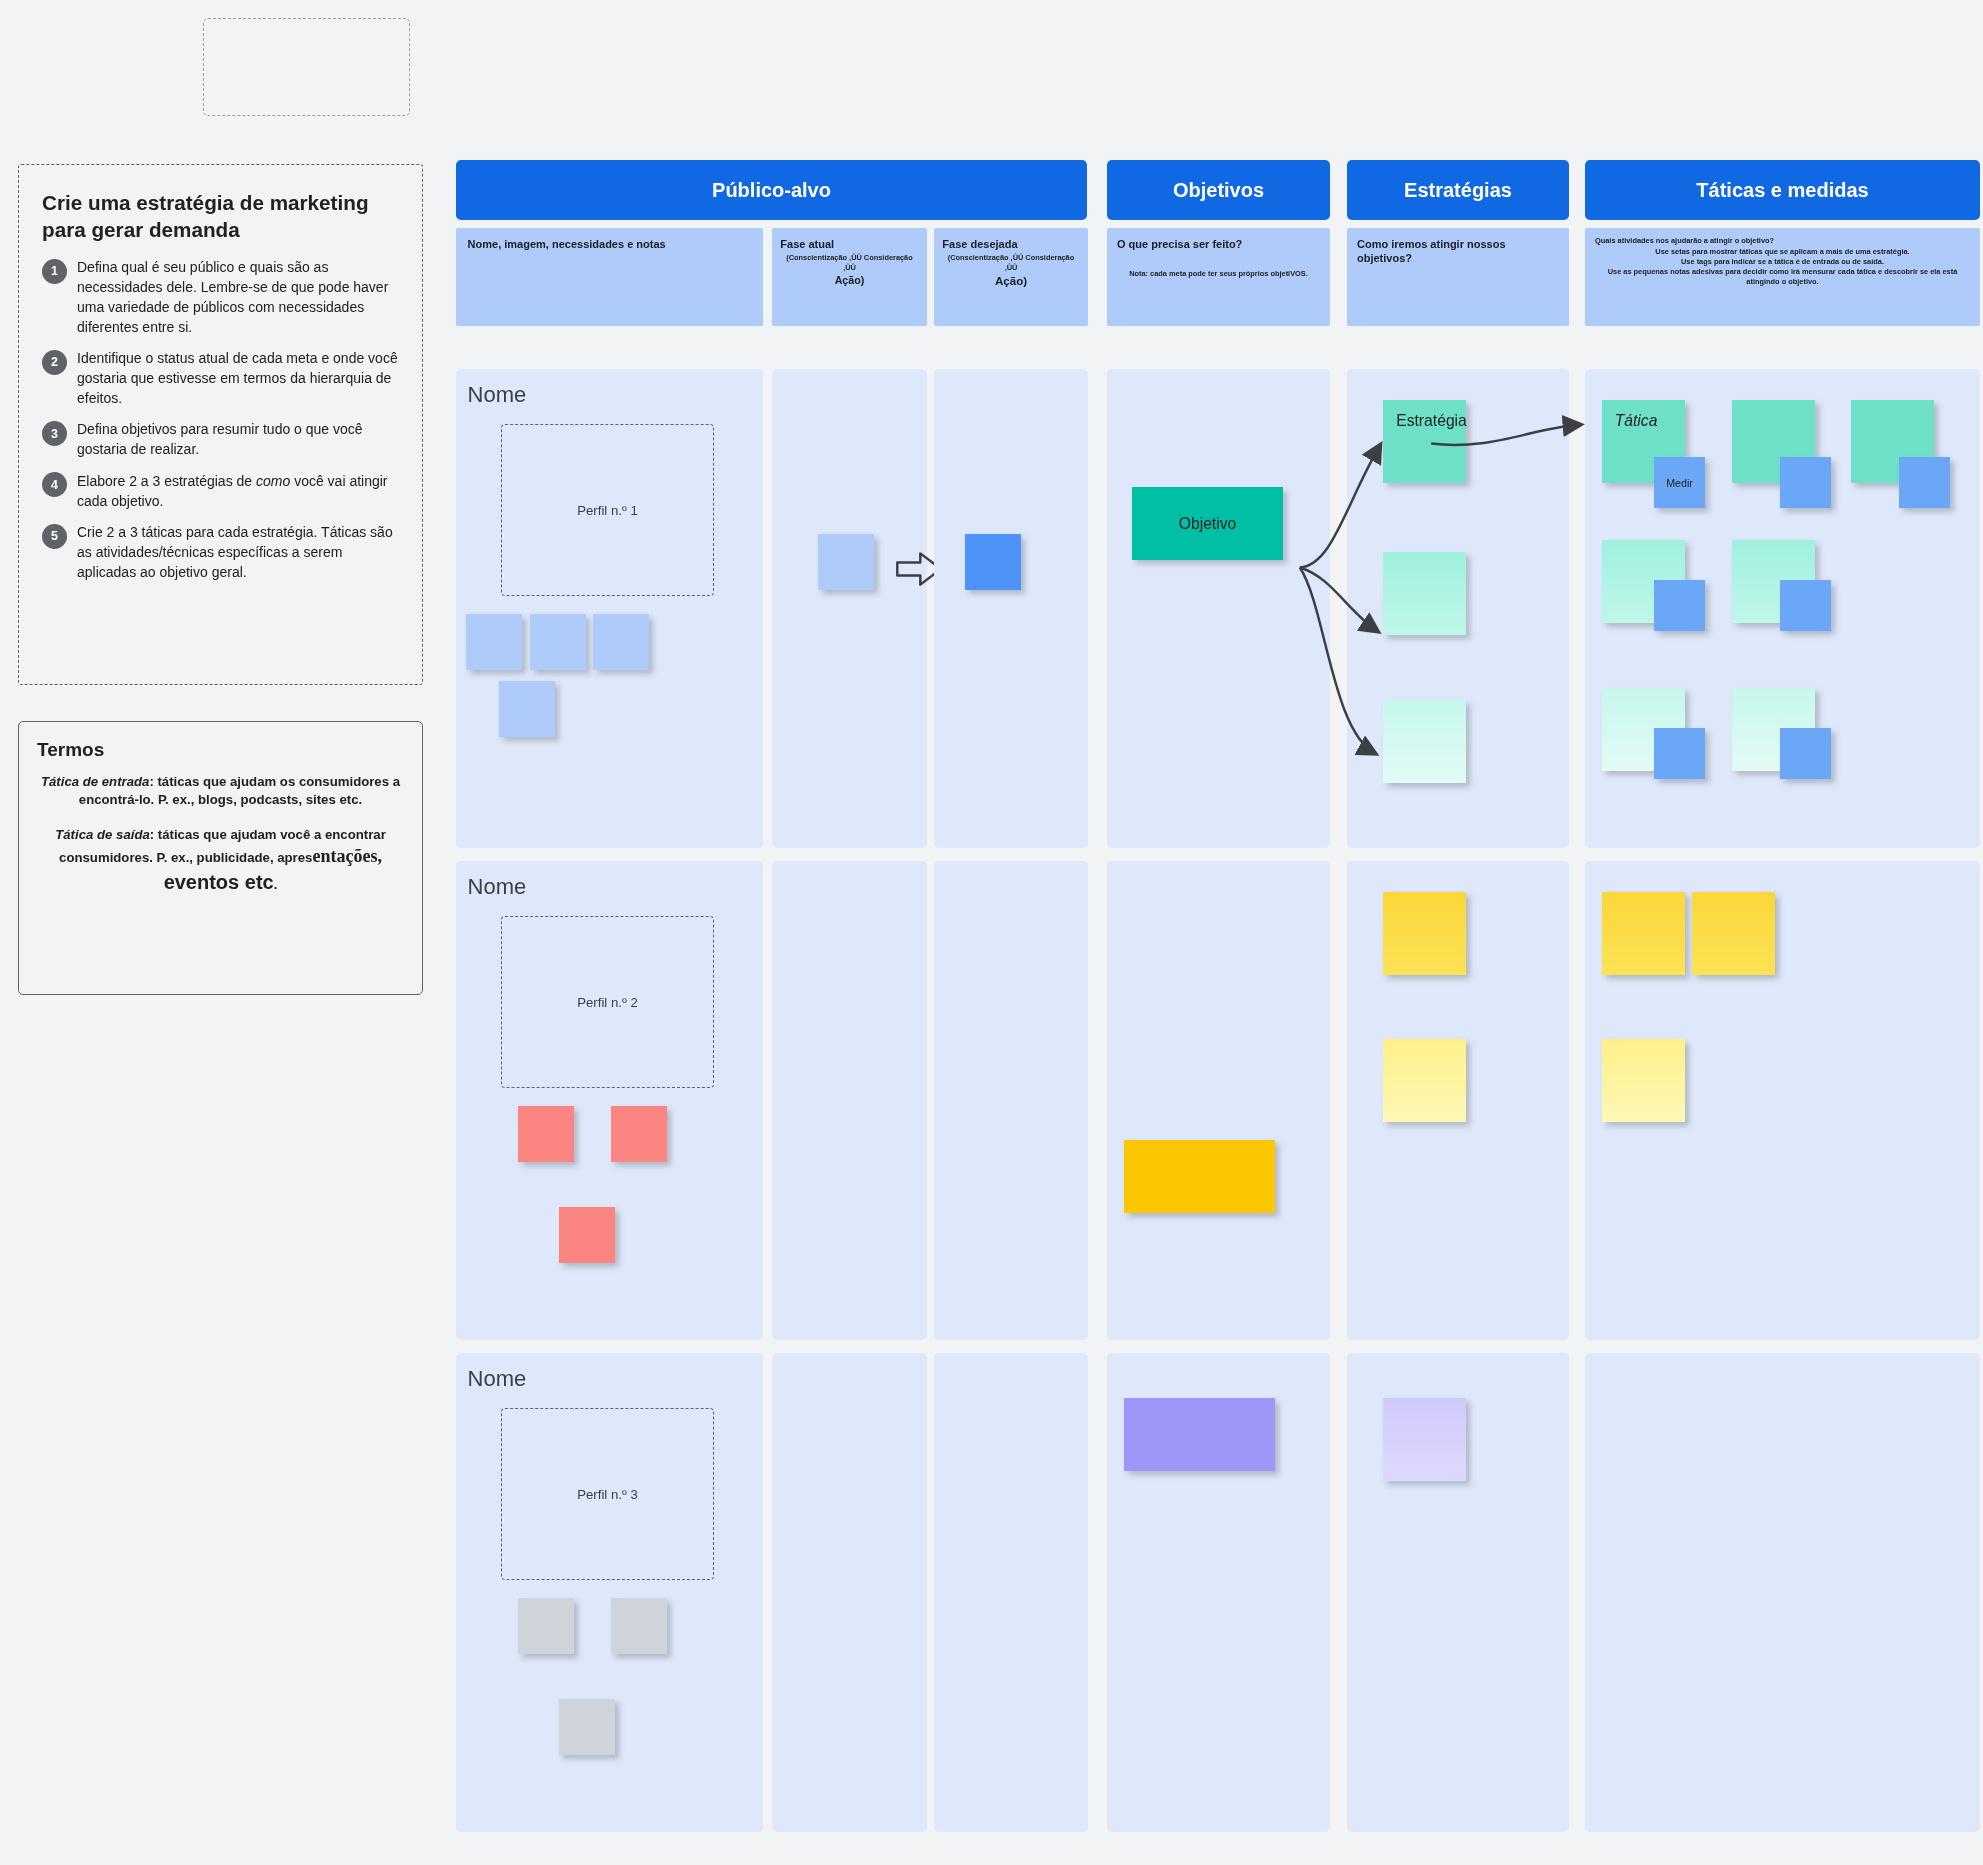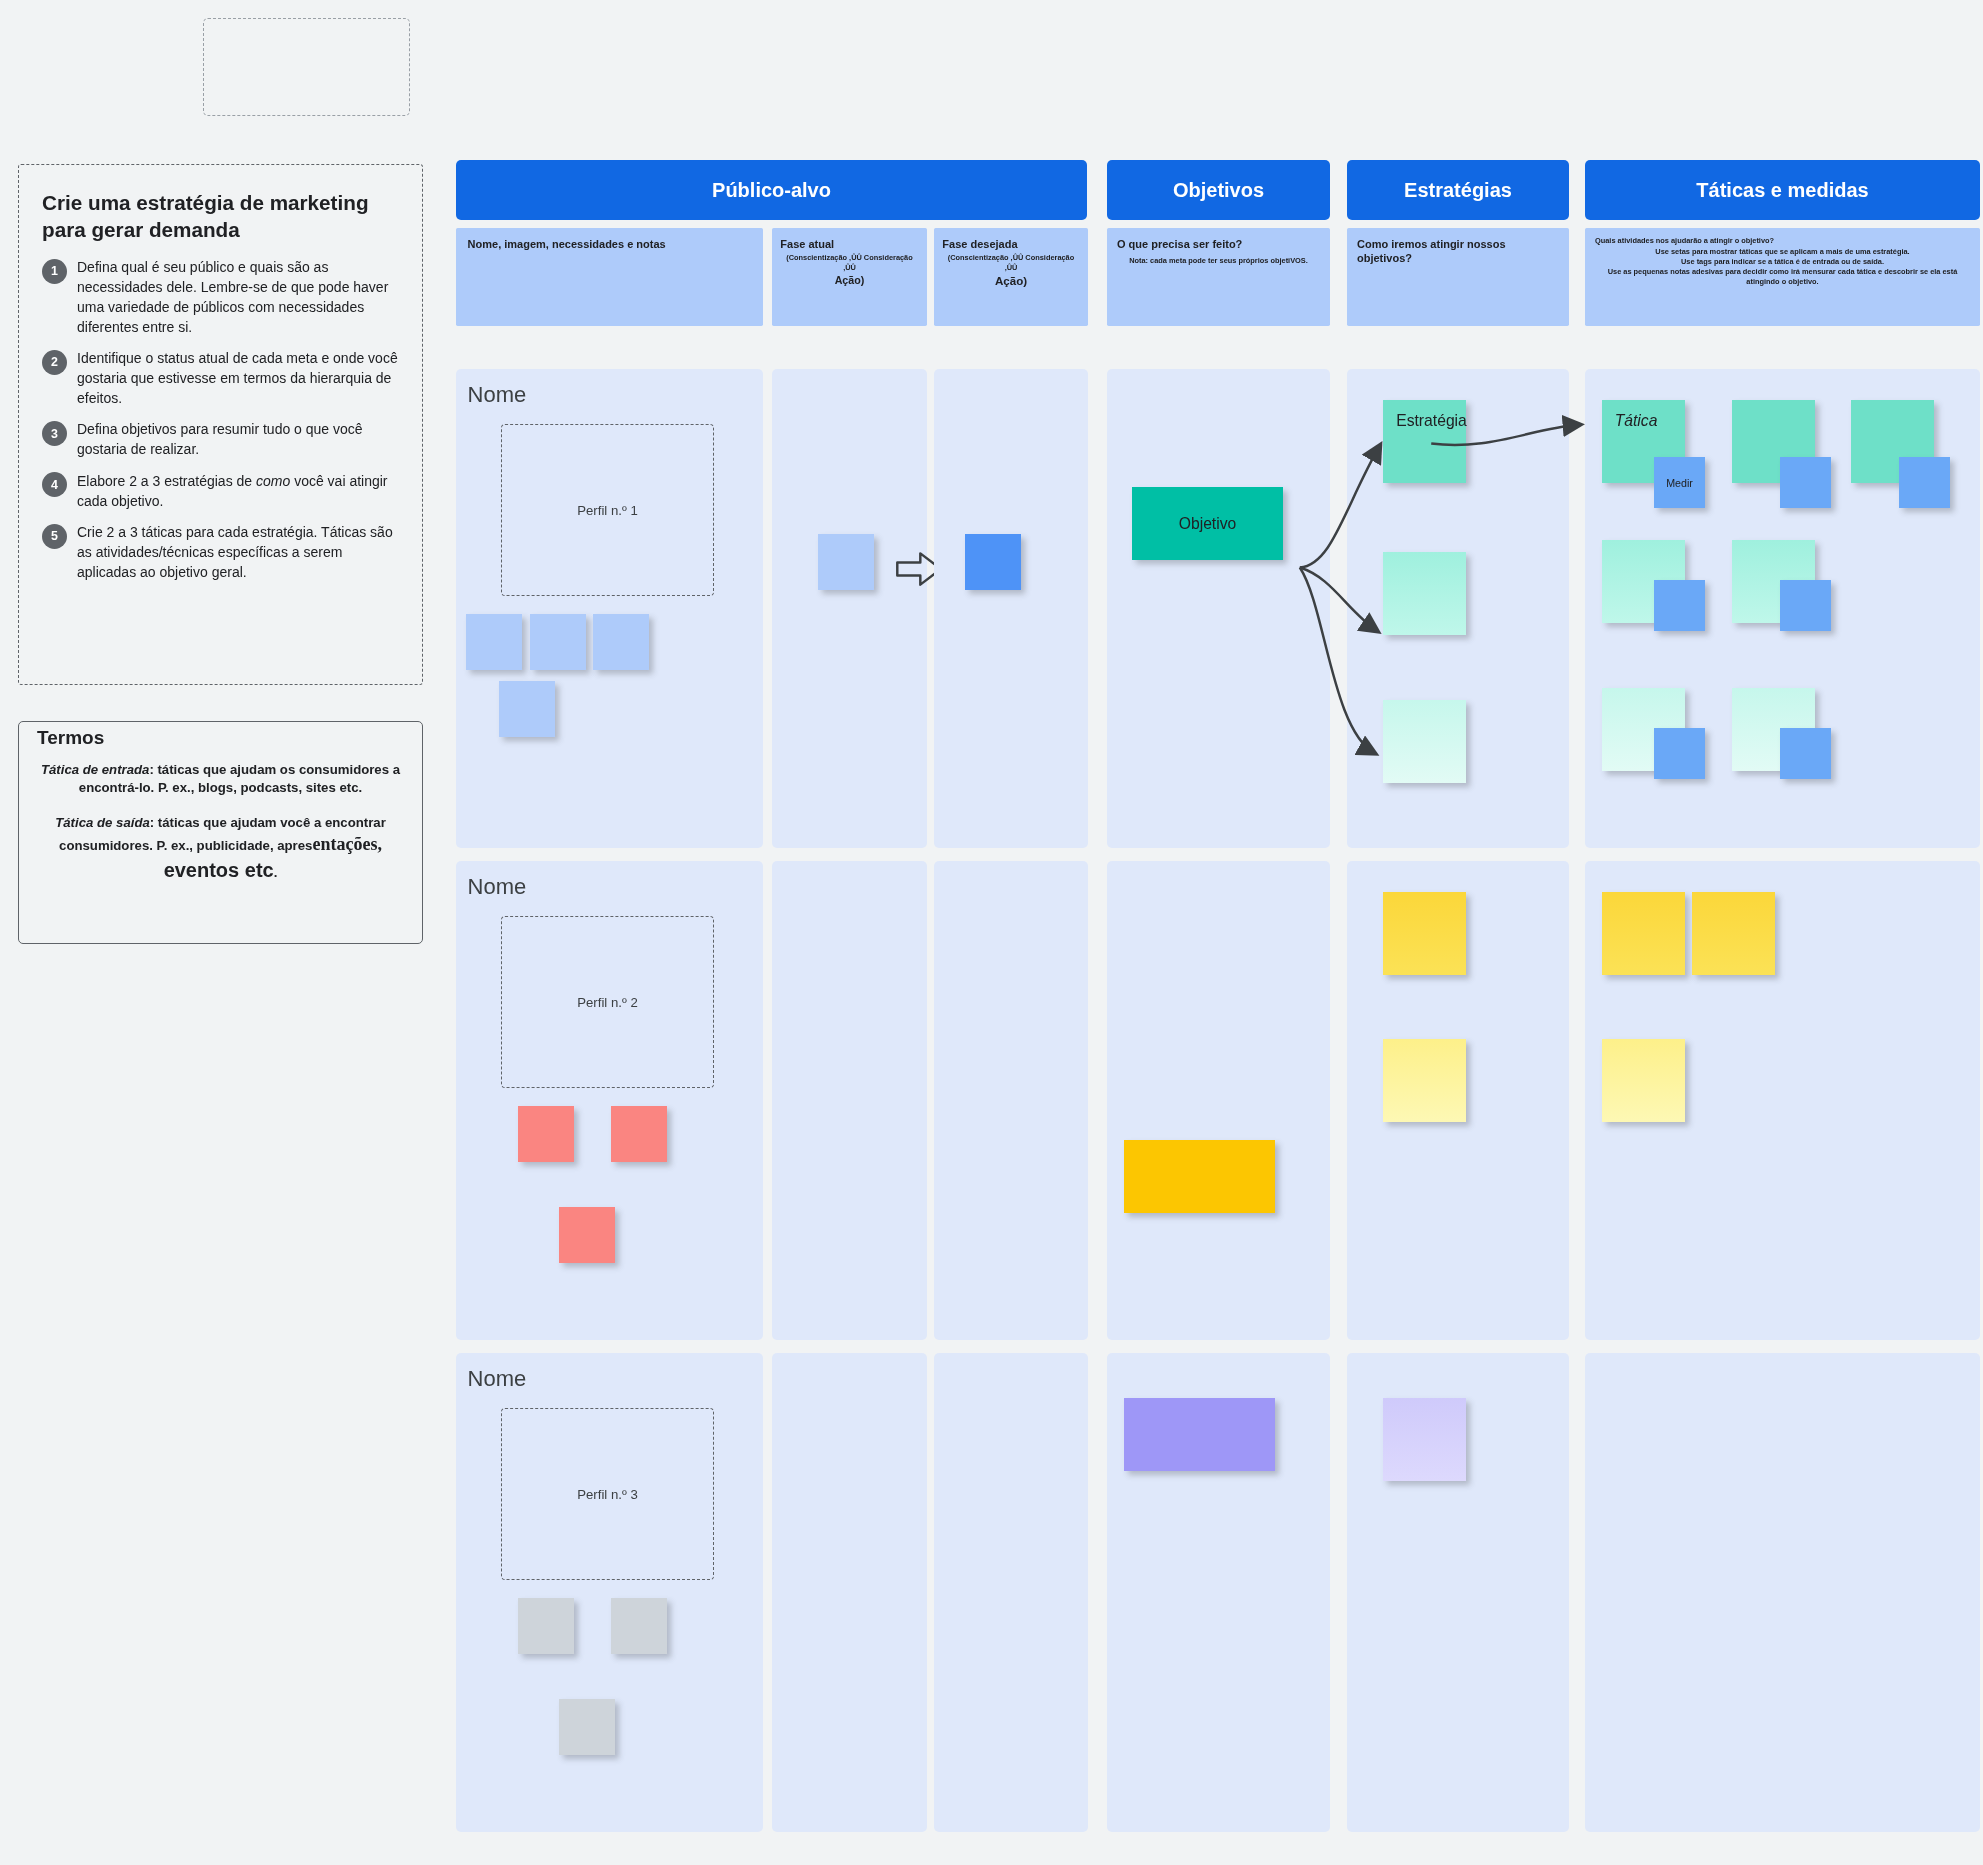--- a/index.html
+++ b/index.html
@@ -38,23 +38,23 @@
   .bullet {
     flex: 0 0 auto; width: 25px; height: 25px; border-radius: 50%;
     background: #5f6368; color: #fff; font-size: 12.4px; font-weight: bold;
     display: flex; align-items: center; justify-content: center; margin-right: 10px; margin-top: 0.8px;
   }
   .step p { font-size: 14px; line-height: 1.42; color: #202124; }
   .step p em { font-style: italic; }
 
   
   .termos {
-    position: absolute; left: 18px; top: 721px; width: 405px; height: 223px;
+    position: absolute; left: 18px; top: 721px; width: 405px; height: 274px;
     border: 1.7px solid #5f6368; border-radius: 5px; background: #f1f3f4;
-    padding: 5px 18px;
+    padding: 17px 18px;
   }
   .termos h2 { font-size: 19px; color: #202124; font-weight: bold; margin-bottom: 11.6px; }
   .termos p { font-size: 13.2px; line-height: 1.38; color: #202124; text-align: center; font-weight: bold; }
   .termos p + p { margin-top: 16.5px; }
   .termos em { font-style: italic; }
   .big1 { font-size: 18px; font-family: Liberation Serif, serif; }
   .big2 { font-size: 20px; }
 
   
   .board { position: absolute; left: 456px; top: 160px; }
@@ -144,21 +144,21 @@
     </div>
 
     <div class="sub-band" style="left:478px; top:68px; width:154px; height:98px; padding:10px 8.3px;">
       <div class="sub-title">Fase desejada</div>
       <div class="sub-note" style="margin-top:1.7px;">(Conscientização ‚ÛÛ Consideração ‚ÛÛ</div>
       <div class="sub-note" style="font-size:11.6px;">Ação)</div>
     </div>
 
     <div class="sub-band" style="left:651px; top:68px; width:223px; height:98px; padding:10px 10px;">
       <div class="sub-title">O que precisa ser feito?</div>
-      <div class="sub-note" style="margin-top:4px;">Nota: cada meta pode ter seus próprios objetiVOS.</div>
+      <div class="sub-note" style="margin-top:17px;">Nota: cada meta pode ter seus próprios objetiVOS.</div>
     </div>
 
     <div class="sub-band" style="left:891px; top:68px; width:222px; height:98px; padding:10px 10px;">
       <div class="sub-title">Como iremos atingir nossos objetivos?</div>
     </div>
 
     <div class="sub-band" style="left:1129px; top:68px; width:395px; height:98px; padding:8.3px 10px;">
       <div class="sub-note-left">Quais atividades nos ajudarão a atingir o objetivo?</div>
       <div class="sub-note">Use setas para mostrar táticas que se aplicam a mais de uma estratégia.</div>
       <div class="sub-note">Use tags para indicar se a tática é de entrada ou de saída.</div>

